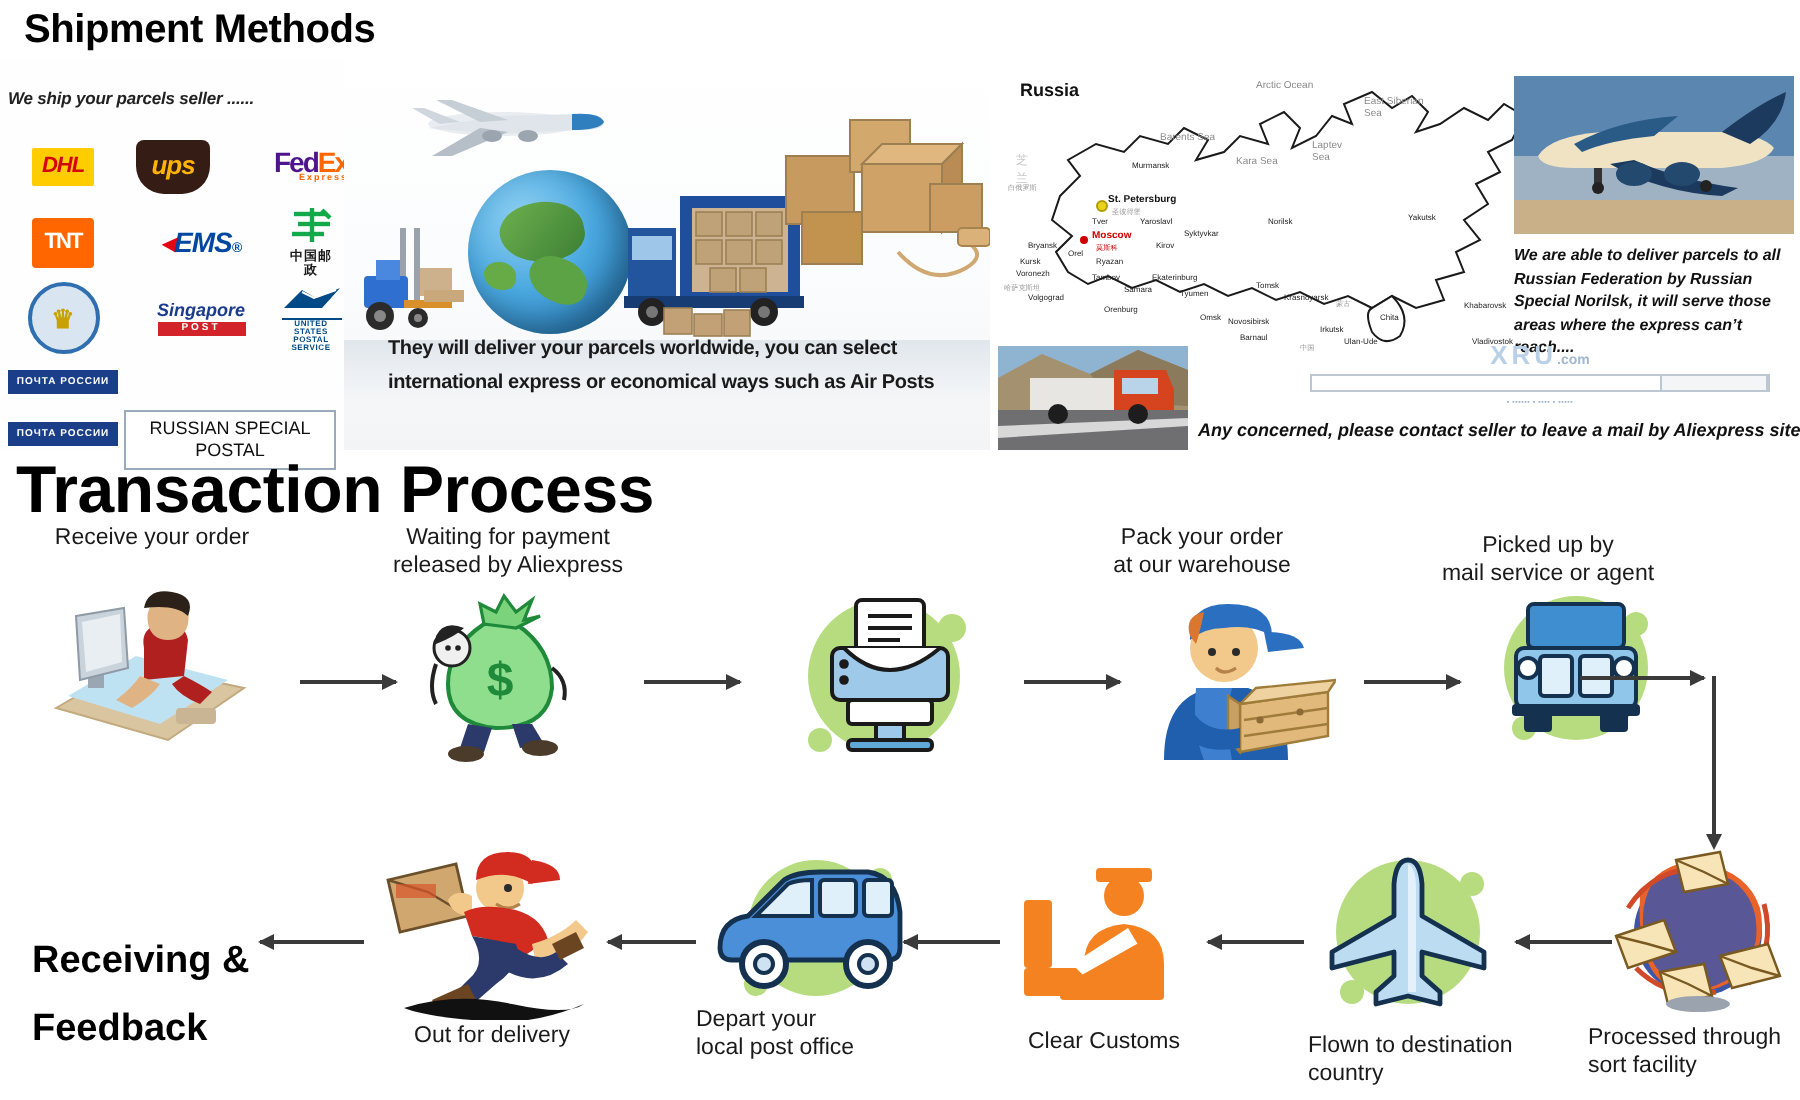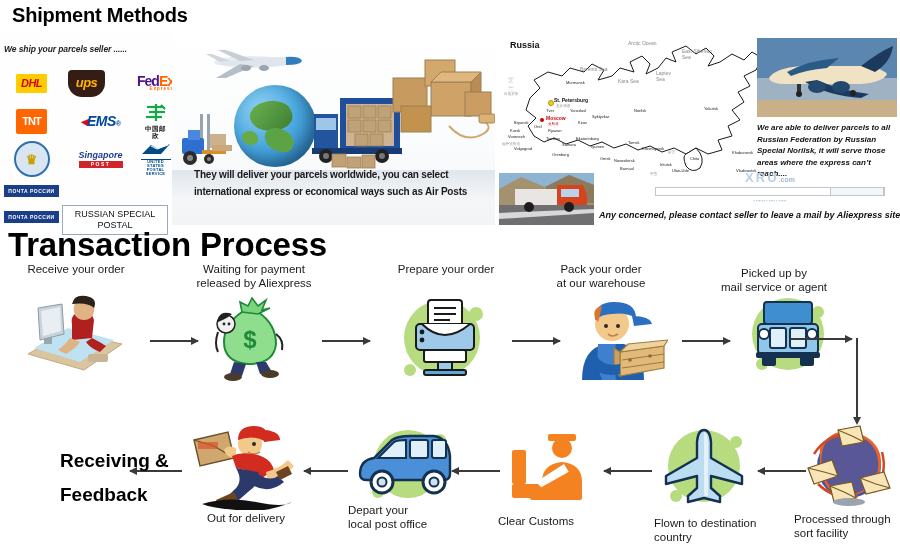--- a/index.html
+++ b/index.html
@@ -444,21 +444,20 @@
 
   <div class="section-title" id="title-transaction">Transaction Process</div>
 
   <div class="proc-label" style="left:174px;top:262px;width:160px;">
     <div>Waiting for payment</div>
     <div>released by Aliexpress</div>
   </div>
 
   <div class="proc-label" style="left:0px;top:262px;width:152px;">Receive your order</div>
 
-  <div class="proc-label" style="left:366px;top:262px;width:160px;">Prepare your order</div>
 
   <div class="proc-label" style="left:536px;top:262px;width:130px;">
     <div>Pack your order</div>
     <div>at our warehouse</div>
   </div>
 
   <div class="proc-label" style="left:690px;top:266px;width:168px;">
     <div>Picked up by</div>
     <div>mail service or agent</div>
   </div>
@@ -658,33 +657,33 @@
       <path d="M48 44 Q56 58 46 66 L34 78 L44 82 L60 68 Q74 58 70 48 Z" fill="#2b3a6b"></path>
       <path d="M70 50 Q82 58 90 52 L96 58 Q82 70 66 62 Z" fill="#2b3a6b"></path>
       <path d="M28 76 L46 68 L50 76 L32 84 Z" fill="#6b4422"></path>
       <path d="M88 48 L100 42 L104 50 L92 56 Z" fill="#6b4422"></path>
       <path d="M14 80 Q40 72 68 78 Q96 84 104 78 Q76 90 48 86 Q24 84 14 80 Z" fill="#111"></path>
     </svg>
   </div>
 
   <div class="arrow-h left" style="left:130px;top:470px;width:52px;"></div>
 
-  <div class="proc-big" style="left:16px;top:444px;width:120px;margin-left:44px;">
+  <div class="proc-big" style="left:16px;top:464px;width:120px;">
     <div>Receiving &amp;</div>
     <div>Feedback</div>
   </div>
 
   <div class="proc-label" style="left:186px;top:511px;width:120px;">Out for delivery</div>
 
   <div class="proc-label" style="left:348px;top:503px;width:116px;text-align:left;">
     <div>Depart your</div>
     <div>local post office</div>
   </div>
 
-  <div class="proc-label" style="left:478px;top:514px;width:116px;">Clear Customs</div>
+  <div class="proc-label" style="left:494px;top:514px;width:116px;">Clear Customs</div>
 
   <div class="proc-label" style="left:654px;top:516px;width:132px;text-align:left;">
     <div>Flown to destination</div>
     <div>country</div>
   </div>
 
   <div class="proc-label" style="left:794px;top:512px;width:110px;text-align:left;">
     <div>Processed through</div>
     <div>sort facility</div>
   </div>

